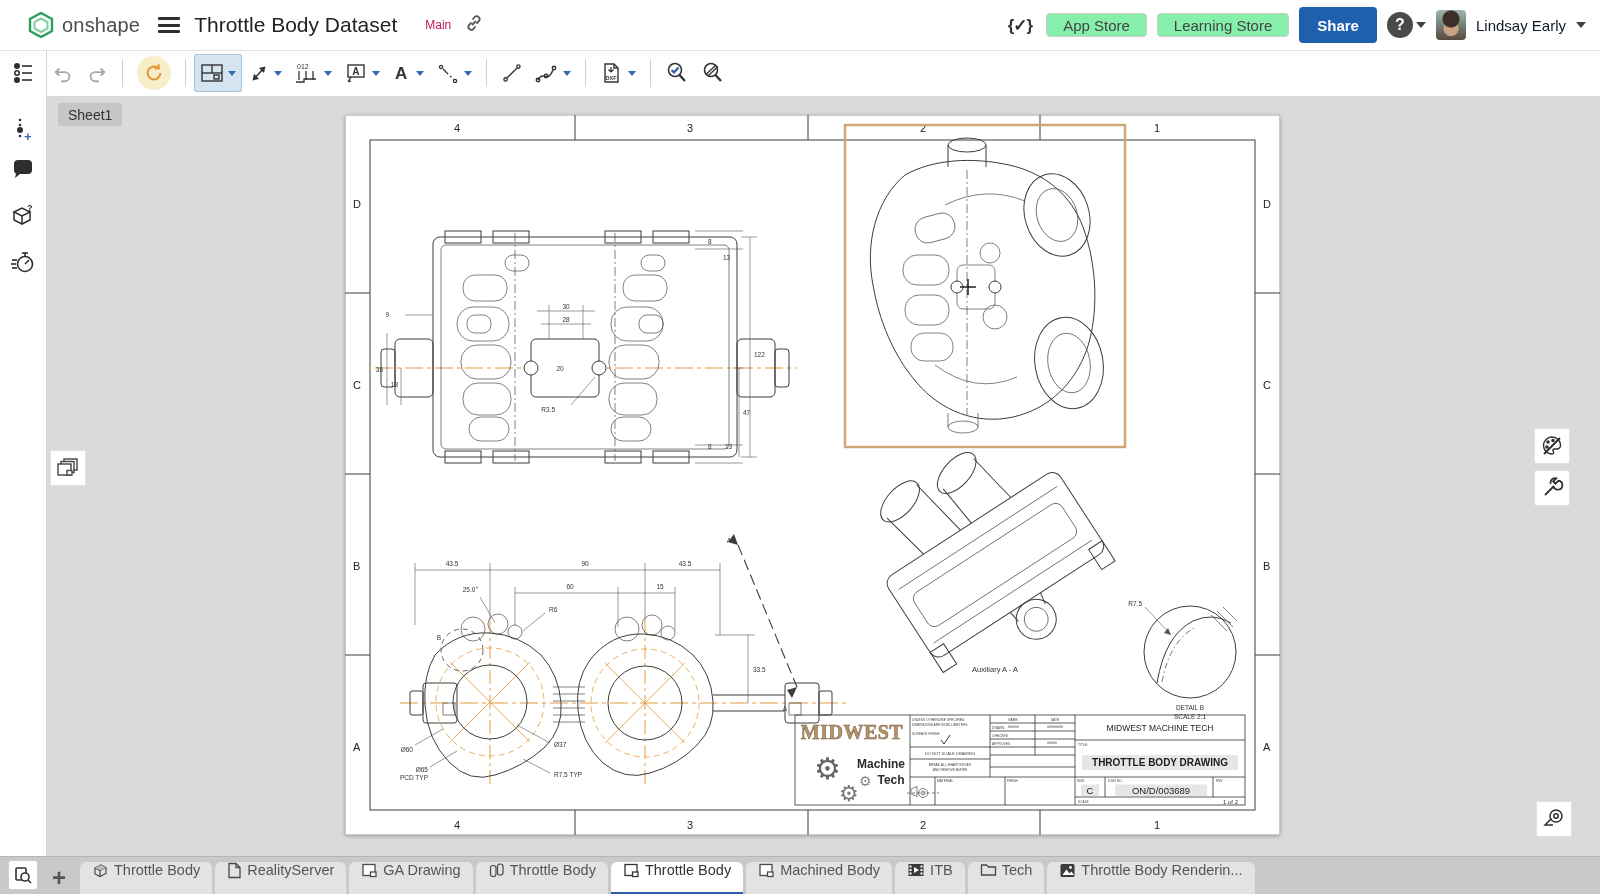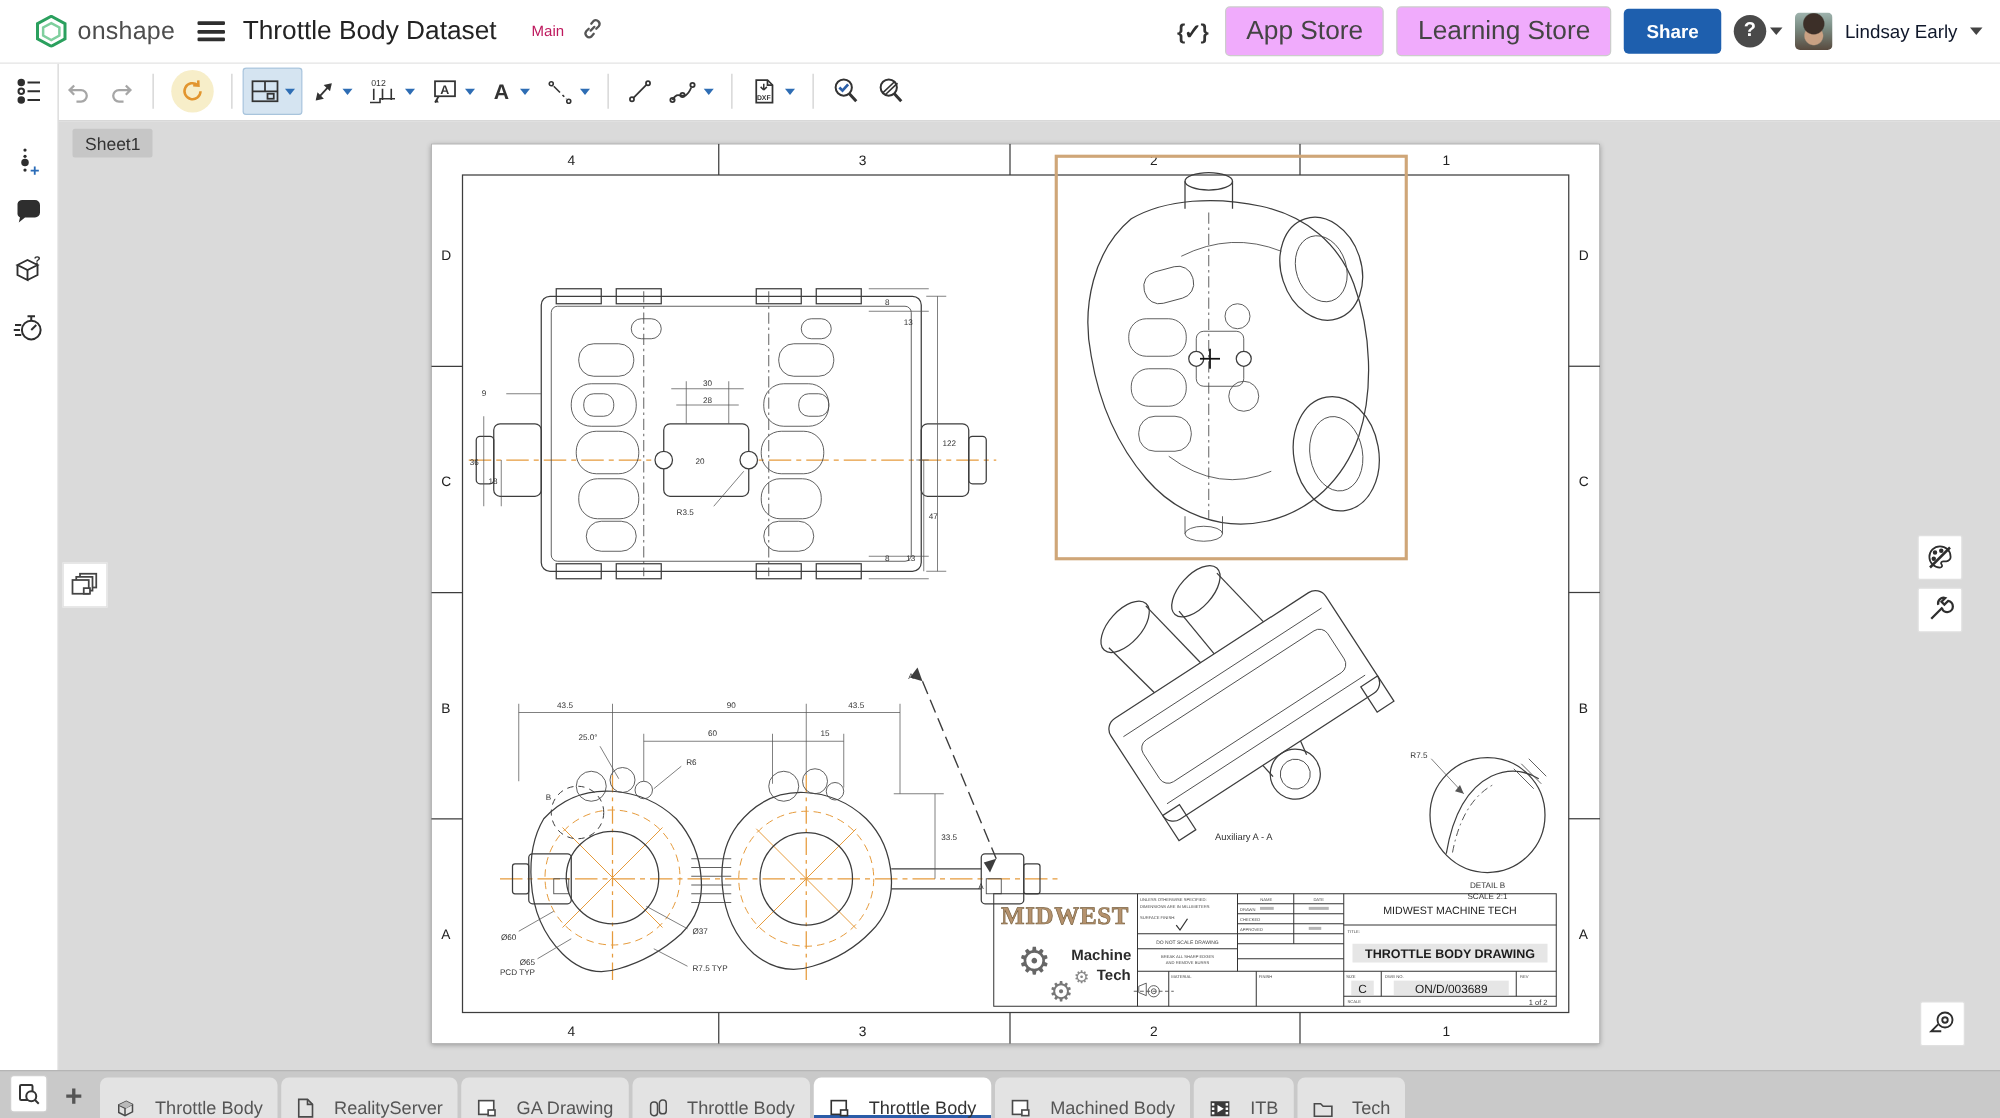--- a/index.html
+++ b/index.html
@@ -9,22 +9,22 @@
     border-bottom:1px solid #e3e3e3;display:flex;align-items:center;z-index:30;}
   .brand{display:flex;align-items:center;gap:8px;padding-left:28px;}
   .brand-name{font-size:20px;color:#4d4d4d;letter-spacing:.2px;}
   .hamburger{width:22px;height:16px;margin:0 14px 0 18px;display:flex;flex-direction:column;justify-content:space-between;cursor:pointer;}
   .hamburger i{display:block;height:3px;background:#2e2e2e;border-radius:1px;}
   .doc-title{font-size:21px;font-weight:normal;color:#222;}
   .workspace{font-size:12px;color:#be185d;margin-left:28px;}
   .linkicon{margin-left:14px;}
   .tb-right{margin-left:auto;display:flex;align-items:center;gap:10px;padding-right:14px;}
   .fsicon{font-size:17px;color:#333;font-weight:bold;letter-spacing:-1px;margin-right:4px;}
-  .btn-plain{height:40px;padding:0 16px;background:#f0abfc;border:1px solid #ccc;border-radius:4px;
-    font-size:21px;color:#444;display:flex;align-items:center;cursor:pointer;}
+  .btn-plain{height:24px;padding:0 16px;background:#86efac;border:1px solid #ccc;border-radius:4px;
+    font-size:15px;color:#444;display:flex;align-items:center;cursor:pointer;}
   .btn-share{height:36px;padding:0 18px;background:#1e5fae;border:none;border-radius:4px;
     font-size:15px;font-weight:bold;color:#fff;cursor:pointer;}
   .help{width:26px;height:26px;border-radius:50%;background:#4a4a4a;color:#fff;font-weight:bold;
     font-size:16px;display:flex;align-items:center;justify-content:center;cursor:pointer;}
   .caret{width:0;height:0;border-left:5px solid transparent;border-right:5px solid transparent;
     border-top:6px solid #444;display:inline-block;}
   .caret.blue{border-top-color:#2e6db4;border-left-width:4px;border-right-width:4px;border-top-width:5px;}
   .avatar{width:30px;height:30px;border-radius:4px;
     background:
       radial-gradient(circle at 50% 30%, #3c2f28 0 8px, transparent 9px),
@@ -53,21 +53,21 @@
   .float-btn{position:absolute;width:34px;height:34px;background:#fff;border:1px solid #e0e0e0;
     display:flex;align-items:center;justify-content:center;cursor:pointer;z-index:6;}
   
   .tabbar{position:absolute;left:0;top:856px;width:1600px;height:38px;background:#c9c9c9;
     border-top:1px solid #b5b5b5;display:flex;align-items:flex-end;z-index:30;}
   .tab-search{width:28px;height:28px;margin:0 4px 5px 8px;background:#fff;border:1px solid #cfcfcf;
     border-radius:3px;display:flex;align-items:center;justify-content:center;cursor:pointer;}
   .tab-add{width:30px;height:30px;margin:0 6px 2px 2px;display:flex;align-items:center;justify-content:center;
     font-size:24px;color:#555;font-weight:bold;cursor:pointer;}
   .dtab{height:33px;margin-right:3px;padding:0 12px;background:#e3e3e3;border-radius:6px 6px 0 0;
-    display:flex;align-items:flex-end;gap:15px;font-size:14.5px;color:#555;cursor:pointer;white-space:nowrap;}
+    display:flex;align-items:flex-start;gap:5px;font-size:14.5px;color:#555;cursor:pointer;white-space:nowrap;}
   .dtab.active{background:#fff;color:#333;box-shadow:inset 0 -3px 0 #2a5ca8;}
   
   .ln{fill:none;stroke:#3d3d3d;stroke-width:1;}
   .lt{fill:none;stroke:#4a4a4a;stroke-width:.7;}
   .wf{fill:#fff;stroke:#3d3d3d;stroke-width:1;}
   .dim{fill:none;stroke:#555;stroke-width:.6;}
   .cdash{stroke-dasharray:9 3 2 3;}
   .org{fill:none;stroke:#e69b3c;stroke-width:1;}
   .txt{font-family:"Liberation Sans",sans-serif;font-size:6.5px;fill:#333;}
   .txt8{font-family:"Liberation Sans",sans-serif;font-size:7.5px;fill:#333;}
@@ -788,13 +788,21 @@
       <path d="M7,5 l5,3 -5,3 z" fill="#fff"></path>
       </svg>
     <span>ITB</span>
   </div>
   <div class="dtab">
     <svg width="17" height="15" viewBox="0 0 17 15">
       <path d="M1.5,3 h5 l2,2 h7 v8 h-14 z" fill="none" stroke="#4a4a4a" stroke-width="1.3"></path>
       </svg>
     <span>Tech</span>
   </div>
+  <div class="dtab">
+    <svg width="17" height="17" viewBox="0 0 17 17">
+      <rect x="1.5" y="2" width="14" height="13" rx="1.5" fill="#3a3a3a"></rect>
+      <circle cx="11.5" cy="5.5" r="1.4" fill="#fff"></circle>
+        <path d="M3.5,13 l4,-5.5 3,4 2,-2 2.5,3.5 z" fill="#fff"></path>
+      </svg>
+    <span>Throttle Body Renderin...</span>
+  </div>
 </div>
 
 </body></html>

